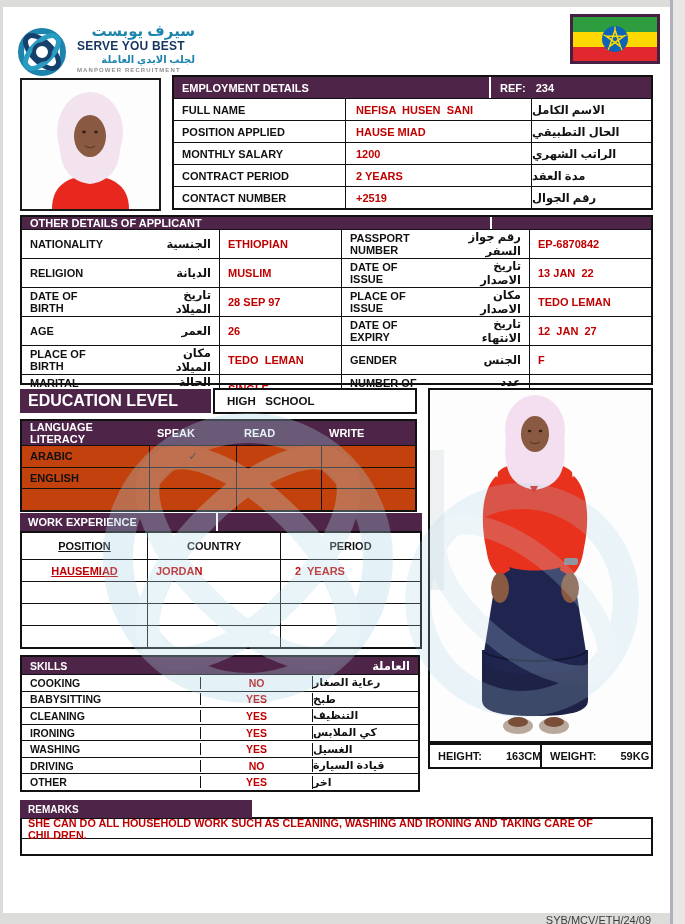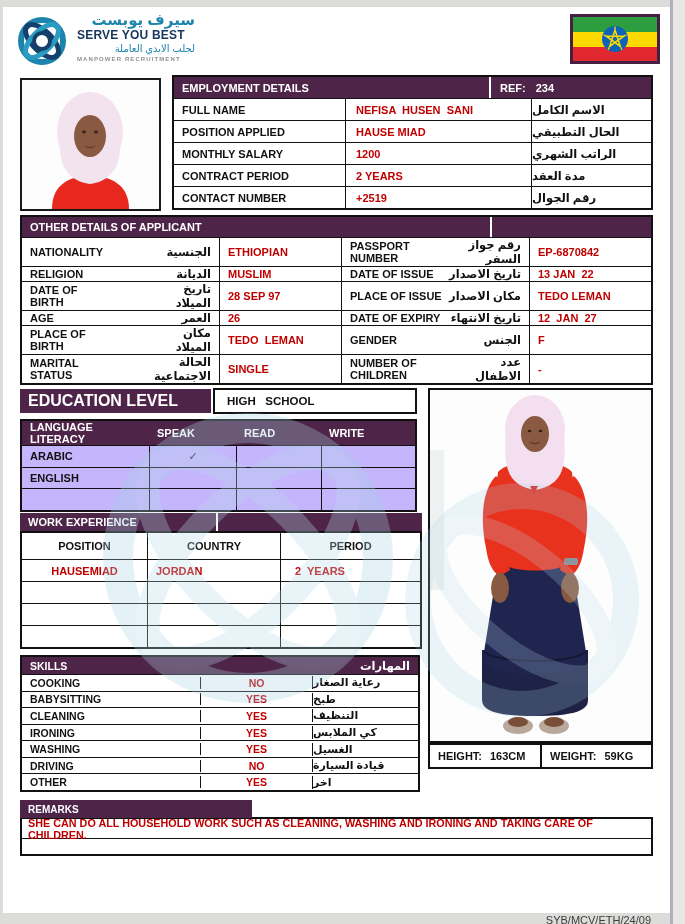--- a/index.html
+++ b/index.html
@@ -8,26 +8,26 @@
   .page { position:relative; width:685px; height:924px; background:#ffffff; overflow:hidden; margin:0 auto; }
 
   
   .strip-top    { position:absolute; left:0; top:0; width:685px; height:7px; background:#dcdcda; }
   .strip-bottom { position:absolute; left:0; top:913px; width:685px; height:11px; background:#dcdcda; }
   .strip-left   { position:absolute; left:0; top:0; width:3px; height:924px; background:#dcdcda; }
   .edge-line-right { position:absolute; left:670px; top:0; width:3px; height:924px; background:#b2b0bb; }
   .edge-col-right  { position:absolute; left:673px; top:0; width:12px; height:924px; background:#e7e7e5; }
 
   
-  .logo { position:absolute; left:14px; top:12px; display:flex; align-items:flex-start; }
+  .logo { position:absolute; left:14px; top:23px; display:flex; align-items:flex-start; }
   .logo svg { display:block; }
   .logo-text { margin-left:7px; width:118px; text-align:right; }
   .l-ar  { color:#1d84ad; font-size:15px; font-weight:bold; direction:rtl; line-height:16px; }
   .l-en  { color:#16355e; font-size:12px; font-weight:bold; letter-spacing:.2px; line-height:14px; text-align:left; }
-  .l-ar2 { color:#1d84ad; font-size:10px; font-weight:normal; direction:rtl; line-height:13px; }
+  .l-ar2 { color:#1d84ad; font-size:10px; font-weight:bold; direction:rtl; line-height:13px; }
   .l-sub { color:#8f8f8f; font-size:6px; font-weight:bold; letter-spacing:1.1px; line-height:8px; text-align:left; }
 
   
   .flag { position:absolute; left:570px; top:14px; border:3px solid #471f42; background:#fff; line-height:0; }
 
   
   .photo-sm { position:absolute; left:20px; top:78px; width:141px; height:133px; border:2px solid #1a1a1a; background:#fff; line-height:0; }
   .red  { color:#c00000; font-weight:bold; }
   .pre  { white-space:pre; }
 
@@ -41,64 +41,64 @@
   .emp .cv { width:187px; border-left:1px solid #111; border-right:1px solid #111; display:flex; align-items:center; padding-left:10px; color:#c00000; font-weight:bold; }
   .emp .ca { flex:1; display:flex; align-items:center; justify-content:flex-end; padding-right:10px; font-weight:bold; direction:rtl; font-size:11.5px; color:#111; }
 
   
   .od { position:absolute; left:20px; top:215px; width:633px; height:170px; border:2px solid #111; display:flex; flex-direction:column; background:#fff; font-size:11px; }
   .od-h { height:21px; background:#4f2449; color:#fff; font-weight:bold; display:flex; align-items:center; padding-left:8px; position:relative; }
   .od-h .div { position:absolute; left:468px; top:0; width:2px; height:100%; background:#fff; }
   .od .tr { flex:1; display:flex; border-top:1px solid #111; }
   .od .l1 { width:197px; display:flex; align-items:center; justify-content:space-between; padding:0 8px; font-weight:bold; color:#111;gap:36px; }
   .od .v1 { width:123px; border-left:1px solid #111; border-right:1px solid #111; display:flex; align-items:center; padding-left:8px; color:#c00000; font-weight:bold; }
-  .od .l2 { width:187px; display:flex; align-items:center; justify-content:space-between; padding:0 8px; font-weight:bold; color:#111; }
+  .od .l2 { width:187px; display:flex; align-items:center; justify-content:space-between; padding:0 8px; font-weight:bold; color:#111;gap:20px; }
   .od .v2 { flex:1; border-left:1px solid #111; display:flex; align-items:center; padding-left:8px; color:#c00000; font-weight:bold; }
   .ar { direction:rtl; font-size:11.5px; }
 
   
   .edu-bar { position:absolute; left:20px; top:389px; width:191px; height:24px; background:#4f2449; color:#fff; font-weight:bold; font-size:16px; display:flex; align-items:center; padding-left:8px; }
   .edu-val { position:absolute; left:213px; top:388px; width:204px; height:26px; border:2px solid #111; background:#fff; display:flex; align-items:center; padding-left:12px; font-weight:bold; font-size:11.5px; color:#111; }
 
   
-  .lang { position:absolute; left:20px; top:419px; width:397px; height:93px; border:2px solid #111; display:flex; flex-direction:column; background:#c4b5fd; font-size:11px; }
+  .lang { position:absolute; left:20px; top:419px; width:397px; height:93px; border:2px solid #111; display:flex; flex-direction:column; background:#c2410c; font-size:11px; }
   .lang-h { height:24px; background:#4f2449; color:#fff; font-weight:bold; display:flex; align-items:center; }
   .lang-h .h1 { width:127px; padding-left:8px; }
   .lang-h .h2 { width:87px; padding-left:8px; }
   .lang-h .h3 { width:85px; padding-left:8px; }
   .lang-h .h4 { flex:1; padding-left:8px; }
   .lang .tr { flex:1; display:flex; border-top:1px solid #111; }
   .lang .c1 { width:127px; display:flex; align-items:center; padding-left:8px; font-weight:bold; color:#111; }
   .lang .c2 { width:87px; border-left:1px solid #111; display:flex; align-items:center; justify-content:center; color:#222; }
   .lang .c3 { width:85px; border-left:1px solid #111; display:flex; align-items:center; justify-content:center; }
   .lang .c4 { flex:1; border-left:1px solid #111; display:flex; align-items:center; justify-content:center; }
 
   
   .work-bar { position:absolute; left:20px; top:513px; width:402px; height:18px; background:#4f2449; color:#fff; font-weight:bold; font-size:11px; display:flex; align-items:center; padding-left:8px; position:absolute; }
   .work-bar .div { position:absolute; left:196px; top:0; width:2px; height:100%; background:#fff; }
   .work { position:absolute; left:20px; top:531px; width:402px; height:118px; border:2px solid #111; display:flex; flex-direction:column; background:#fff; font-size:11px; }
   .work .hr { height:26px; display:flex; font-weight:bold; color:#111; }
   .work .tr { flex:1; display:flex; border-top:1px solid #111; }
-  .work .w1 { width:125px; display:flex; align-items:center; justify-content:center; }
+  .work .w1 { width:125px; display:flex; align-items:center; justify-content:center;text-decoration:underline; }
   .work .w2 { width:133px; border-left:1px solid #111; display:flex; align-items:center; padding-left:8px; }
   .work .w3 { flex:1; border-left:1px solid #111; display:flex; align-items:center; padding-left:14px; }
   .work .hr .w2, .work .hr .w3 { justify-content:center; padding-left:0; }
 
   
   .skills { position:absolute; left:20px; top:655px; width:400px; height:137px; border:2px solid #111; display:flex; flex-direction:column; background:#fff; font-size:10.5px; }
   .skills-h { height:17px; background:#4f2449; color:#fff; font-weight:bold; display:flex; align-items:center; justify-content:space-between; padding:0 8px; }
   .skills .tr { flex:1; display:flex; border-top:1px solid #111;align-items:center; }
   .skills .s1 { width:178px; display:flex; align-items:center; padding-left:8px; font-weight:bold; color:#111; }
   .skills .s2 { width:112px; border-left:1px solid #111; display:flex; align-items:center; justify-content:center; color:#c00000; font-weight:bold; }
   .skills .s3 { flex:1; border-left:1px solid #111; display:flex; align-items:center; justify-content:flex-end; padding-right:8px; font-weight:bold; direction:rtl; font-size:11px; color:#111; }
 
   
   .photo-lg { position:absolute; left:428px; top:388px; width:225px; height:355px; border:2px solid #111; background:#fff; line-height:0; overflow:hidden; }
   .hw { position:absolute; left:428px; top:743px; width:225px; height:26px; border:2px solid #111; background:#fff; display:flex; font-size:11px; font-weight:bold; color:#111; }
-  .hw .cell { display:flex; align-items:center; gap:8px; padding-left:8px; }
+  .hw .cell { display:flex; align-items:center; gap:24px; padding-left:8px; }
   .hw .c1 { width:110px; }
   .hw .c2 { flex:1; border-left:2px solid #111; }
 
   
   .rem-bar { position:absolute; left:20px; top:800px; width:232px; height:18px; background:#4f2449; color:#fff; font-weight:bold; font-size:10px; display:flex; align-items:center; padding-left:8px; z-index:3; }
   .rem-box { position:absolute; left:20px; top:817px; width:633px; height:39px; border:2px solid #111; background:#fff; display:flex; flex-direction:column; }
   .rem-line { height:20px; border-bottom:1px solid #111; display:flex; align-items:center; padding-left:6px; font-size:10.8px; font-weight:bold; color:#c00000; }
   .rem-empty { flex:1; }
 
   
@@ -338,21 +338,21 @@
     <div class="tr">
       <div class="w1"></div>
       <div class="w2"></div>
       <div class="w3"></div>
     </div>
   </div>
 
   <div class="skills">
     <div class="skills-h">
       <span>SKILLS</span>
-      <span class="ar">المهارات</span>
+      <span class="ar">العاملة</span>
     </div>
     <div class="tr">
       <div class="s1">COOKING</div>
       <div class="s2">NO</div>
       <div class="s3">رعاية الصغار</div>
     </div>
     <div class="tr">
       <div class="s1">BABYSITTING</div>
       <div class="s2">YES</div>
       <div class="s3">طبخ</div>

